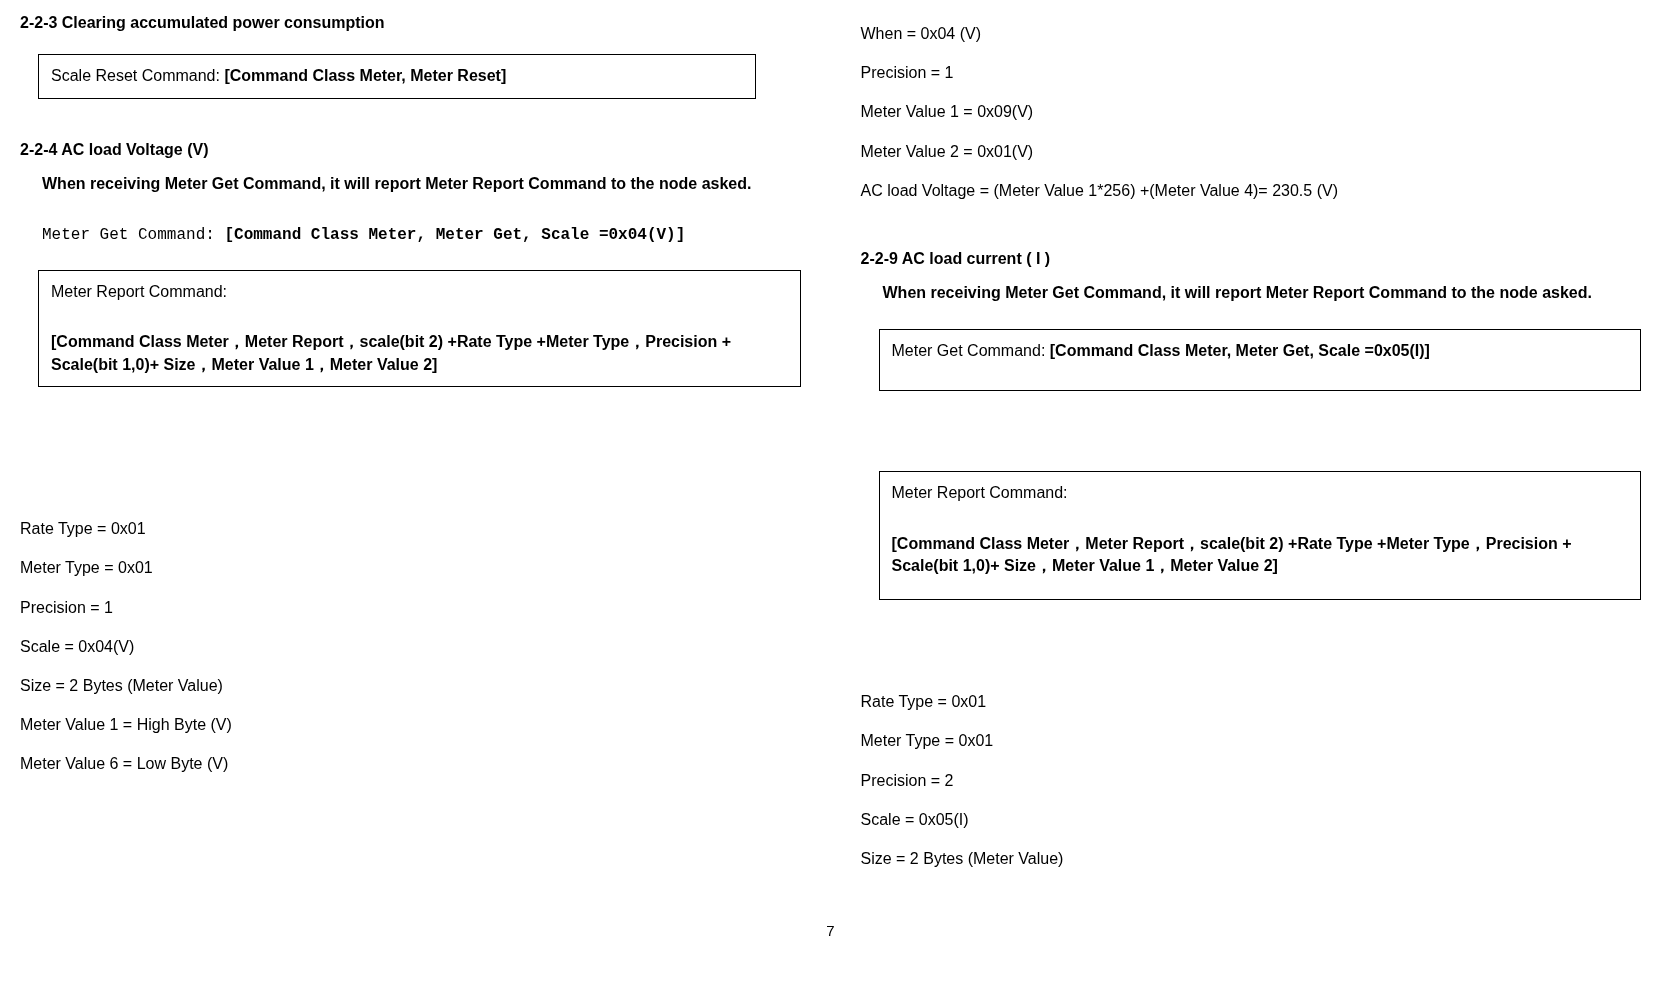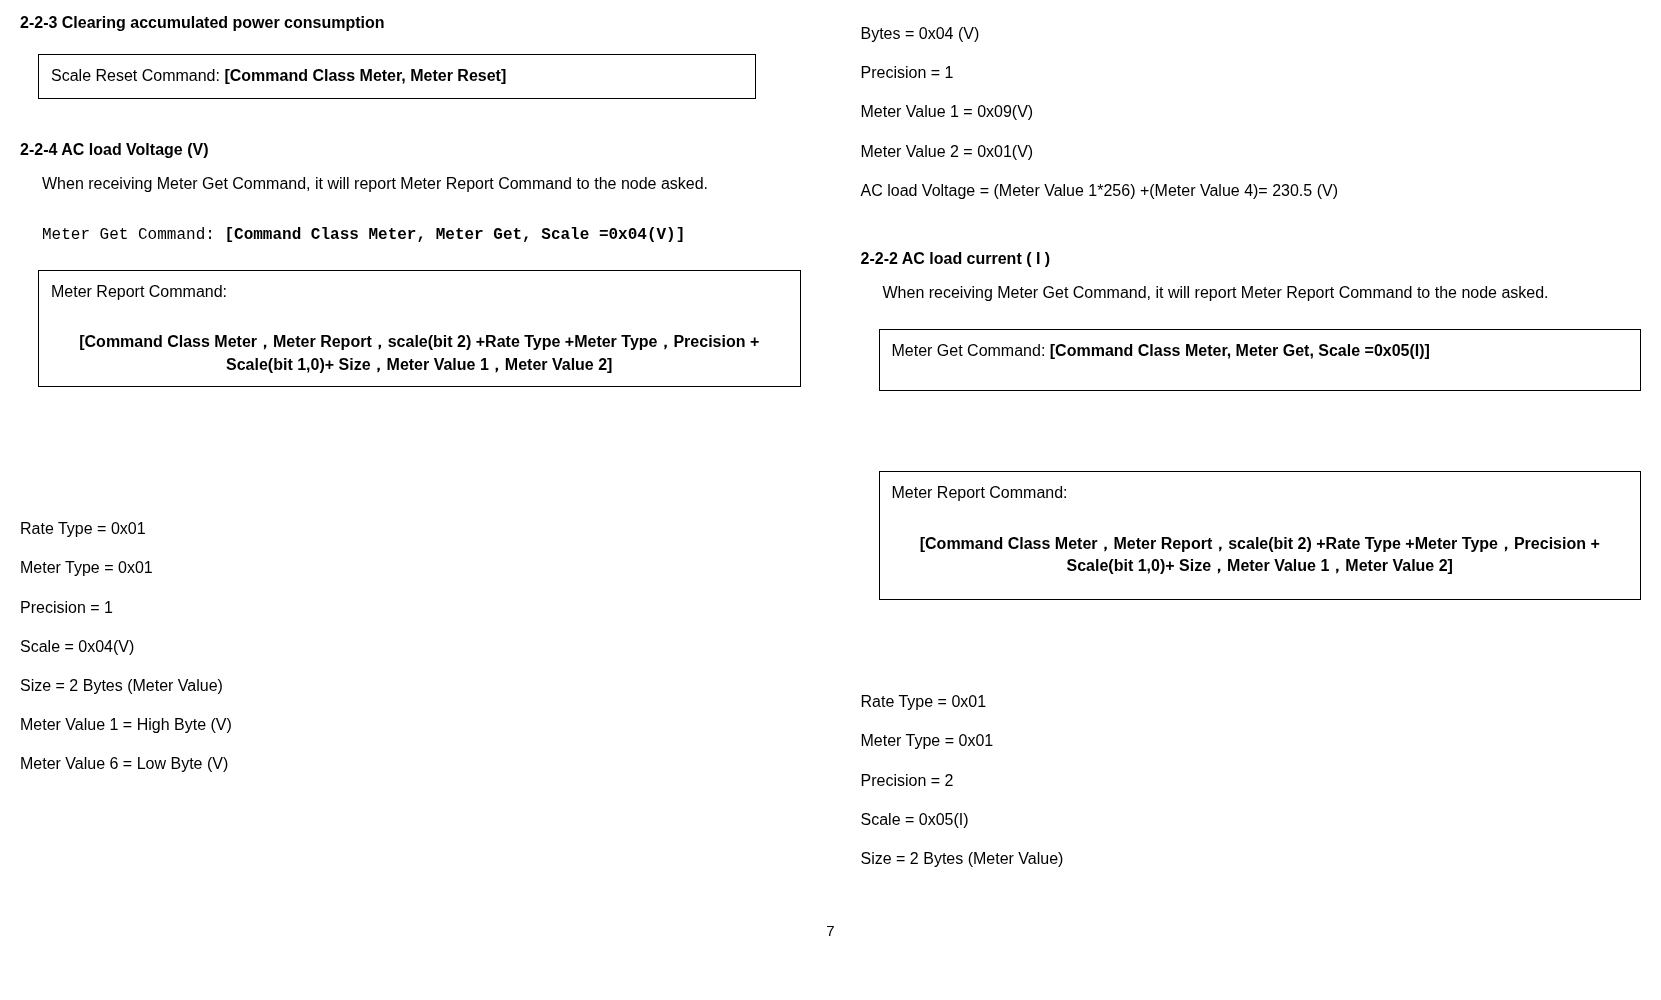--- a/index.html
+++ b/index.html
@@ -25,20 +25,21 @@
     }
     .subheading {
       font-weight: bold;
       margin: 40px 0 8px 0;
     }
     .body-text {
       text-indent: 22px;
       margin: 6px 0;
       line-height: 1.9;
       text-align: justify;
+      font-weight: bold;
     }
     .param-line {
       margin: 4px 0;
       line-height: 2.2;
     }
     .box {
       border: 1px solid #000;
       padding: 10px 12px;
       margin: 20px 0 20px 18px;
     }
@@ -57,21 +58,21 @@
     }
     .page-number {
       text-align: center;
       margin-top: 30px;
       font-size: 15px;
     }
     .spacer-lg { height: 100px; }
     .spacer-md { height: 40px; }
     .bold { font-weight: bold; }
     .box-label { display: inline; }
-    .box-content { display: inline; font-weight: bold; text-align: center; }
+    .box-content { display: inline; font-weight: bold; }
     .box-multiline .box-label { display: block; }
     .box-multiline .box-content { display: block; margin-top: 28px; }
   </style>
 </head>
 <body>
 
 <div class="page">
   <div class="column">
     <div class="heading">2-2-3 Clearing accumulated power consumption</div>
 
@@ -96,27 +97,27 @@
     <div class="param-line">Rate Type = 0x01</div>
     <div class="param-line">Meter Type = 0x01</div>
     <div class="param-line">Precision = 1</div>
     <div class="param-line">Scale = 0x04(V)</div>
     <div class="param-line">Size = 2 Bytes (Meter Value)</div>
     <div class="param-line">Meter Value 1 = High Byte (V)</div>
     <div class="param-line">Meter Value 6 = Low Byte (V)</div>
   </div>
 
   <div class="column">
-    <div class="param-line">Bytes = 0x04 (V)</div>
+    <div class="param-line">When = 0x04 (V)</div>
     <div class="param-line">Precision = 1</div>
     <div class="param-line">Meter Value 1 =  0x09(V)</div>
     <div class="param-line">Meter Value 2 =  0x01(V)</div>
     <div class="param-line">AC load Voltage =  (Meter Value 1*256) +(Meter Value 4)= 230.5 (V)</div>
 
-    <div class="subheading">2-2-2 AC load current ( I )</div>
+    <div class="subheading">2-2-9 AC load current ( I )</div>
     <div class="body-text">When receiving Meter Get Command, it will report Meter Report Command to the node asked.</div>
 
     <div class="box" style="padding-bottom:28px;">
       <span class="box-label">Meter Get Command: </span><span class="box-content bold">[Command Class Meter, Meter Get, Scale =0x05(I)]</span>
     </div>
 
     <div class="spacer-md"></div>
 
     <div class="box box-multiline" style="padding-bottom:22px;">
       <span class="box-label">Meter Report Command:</span>

